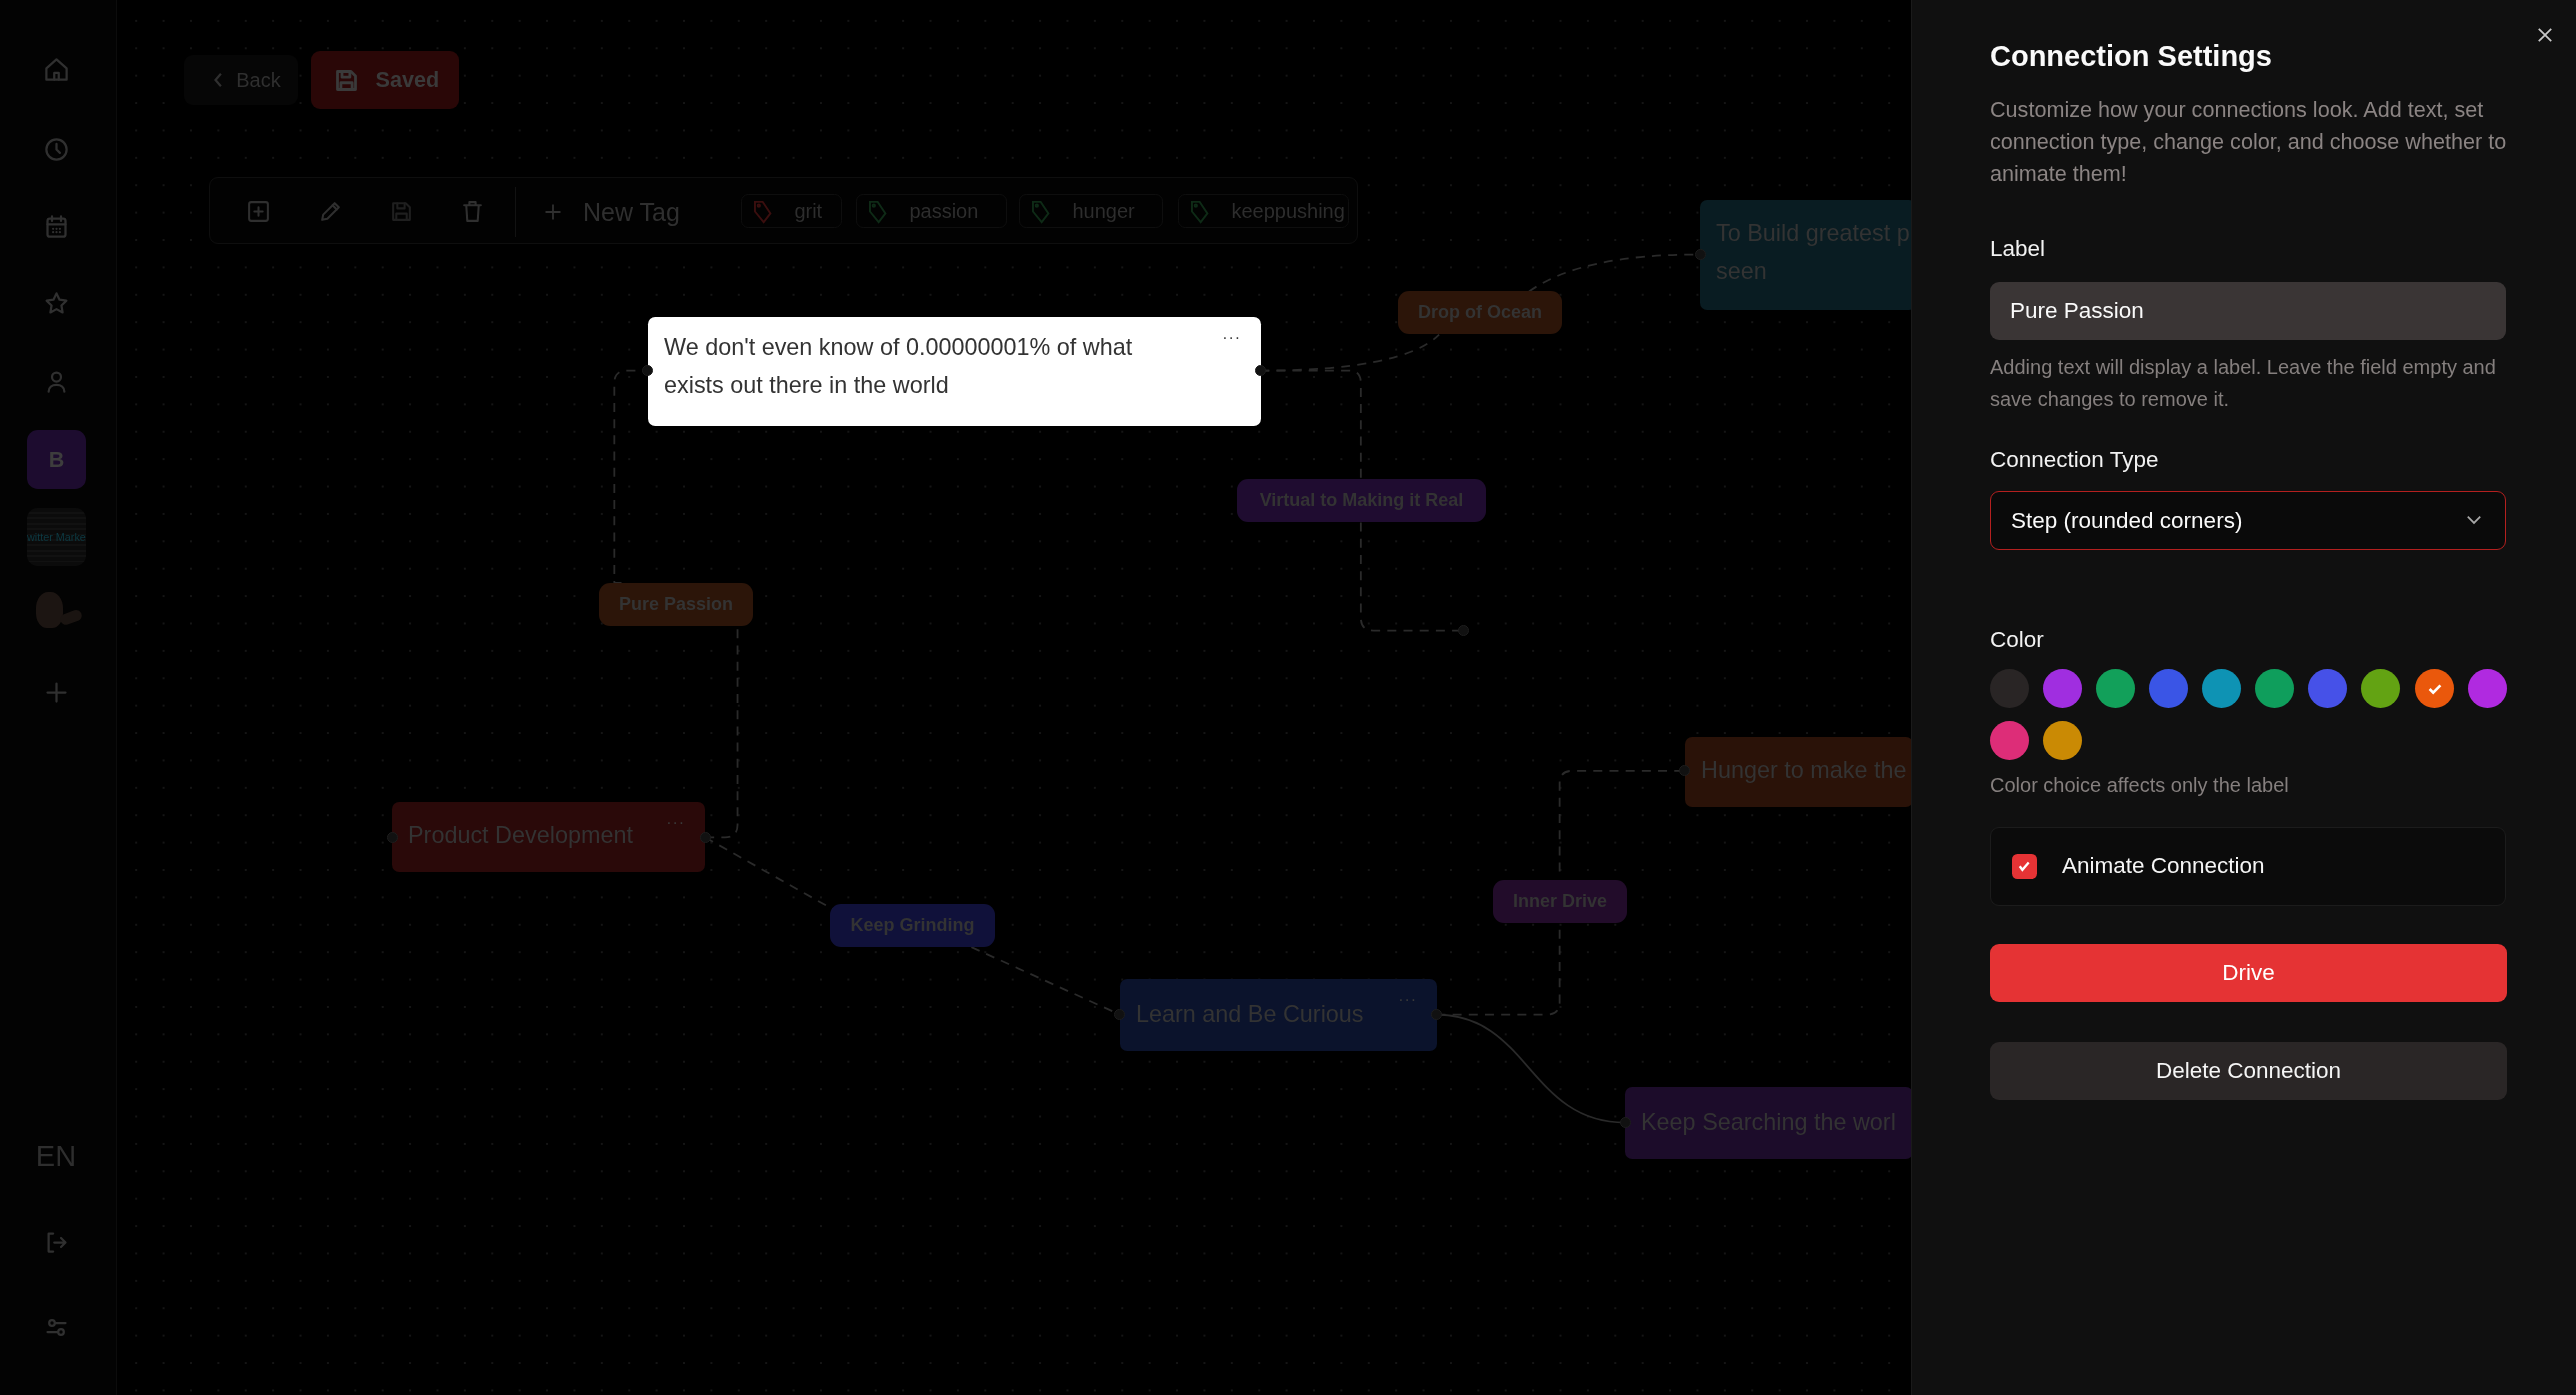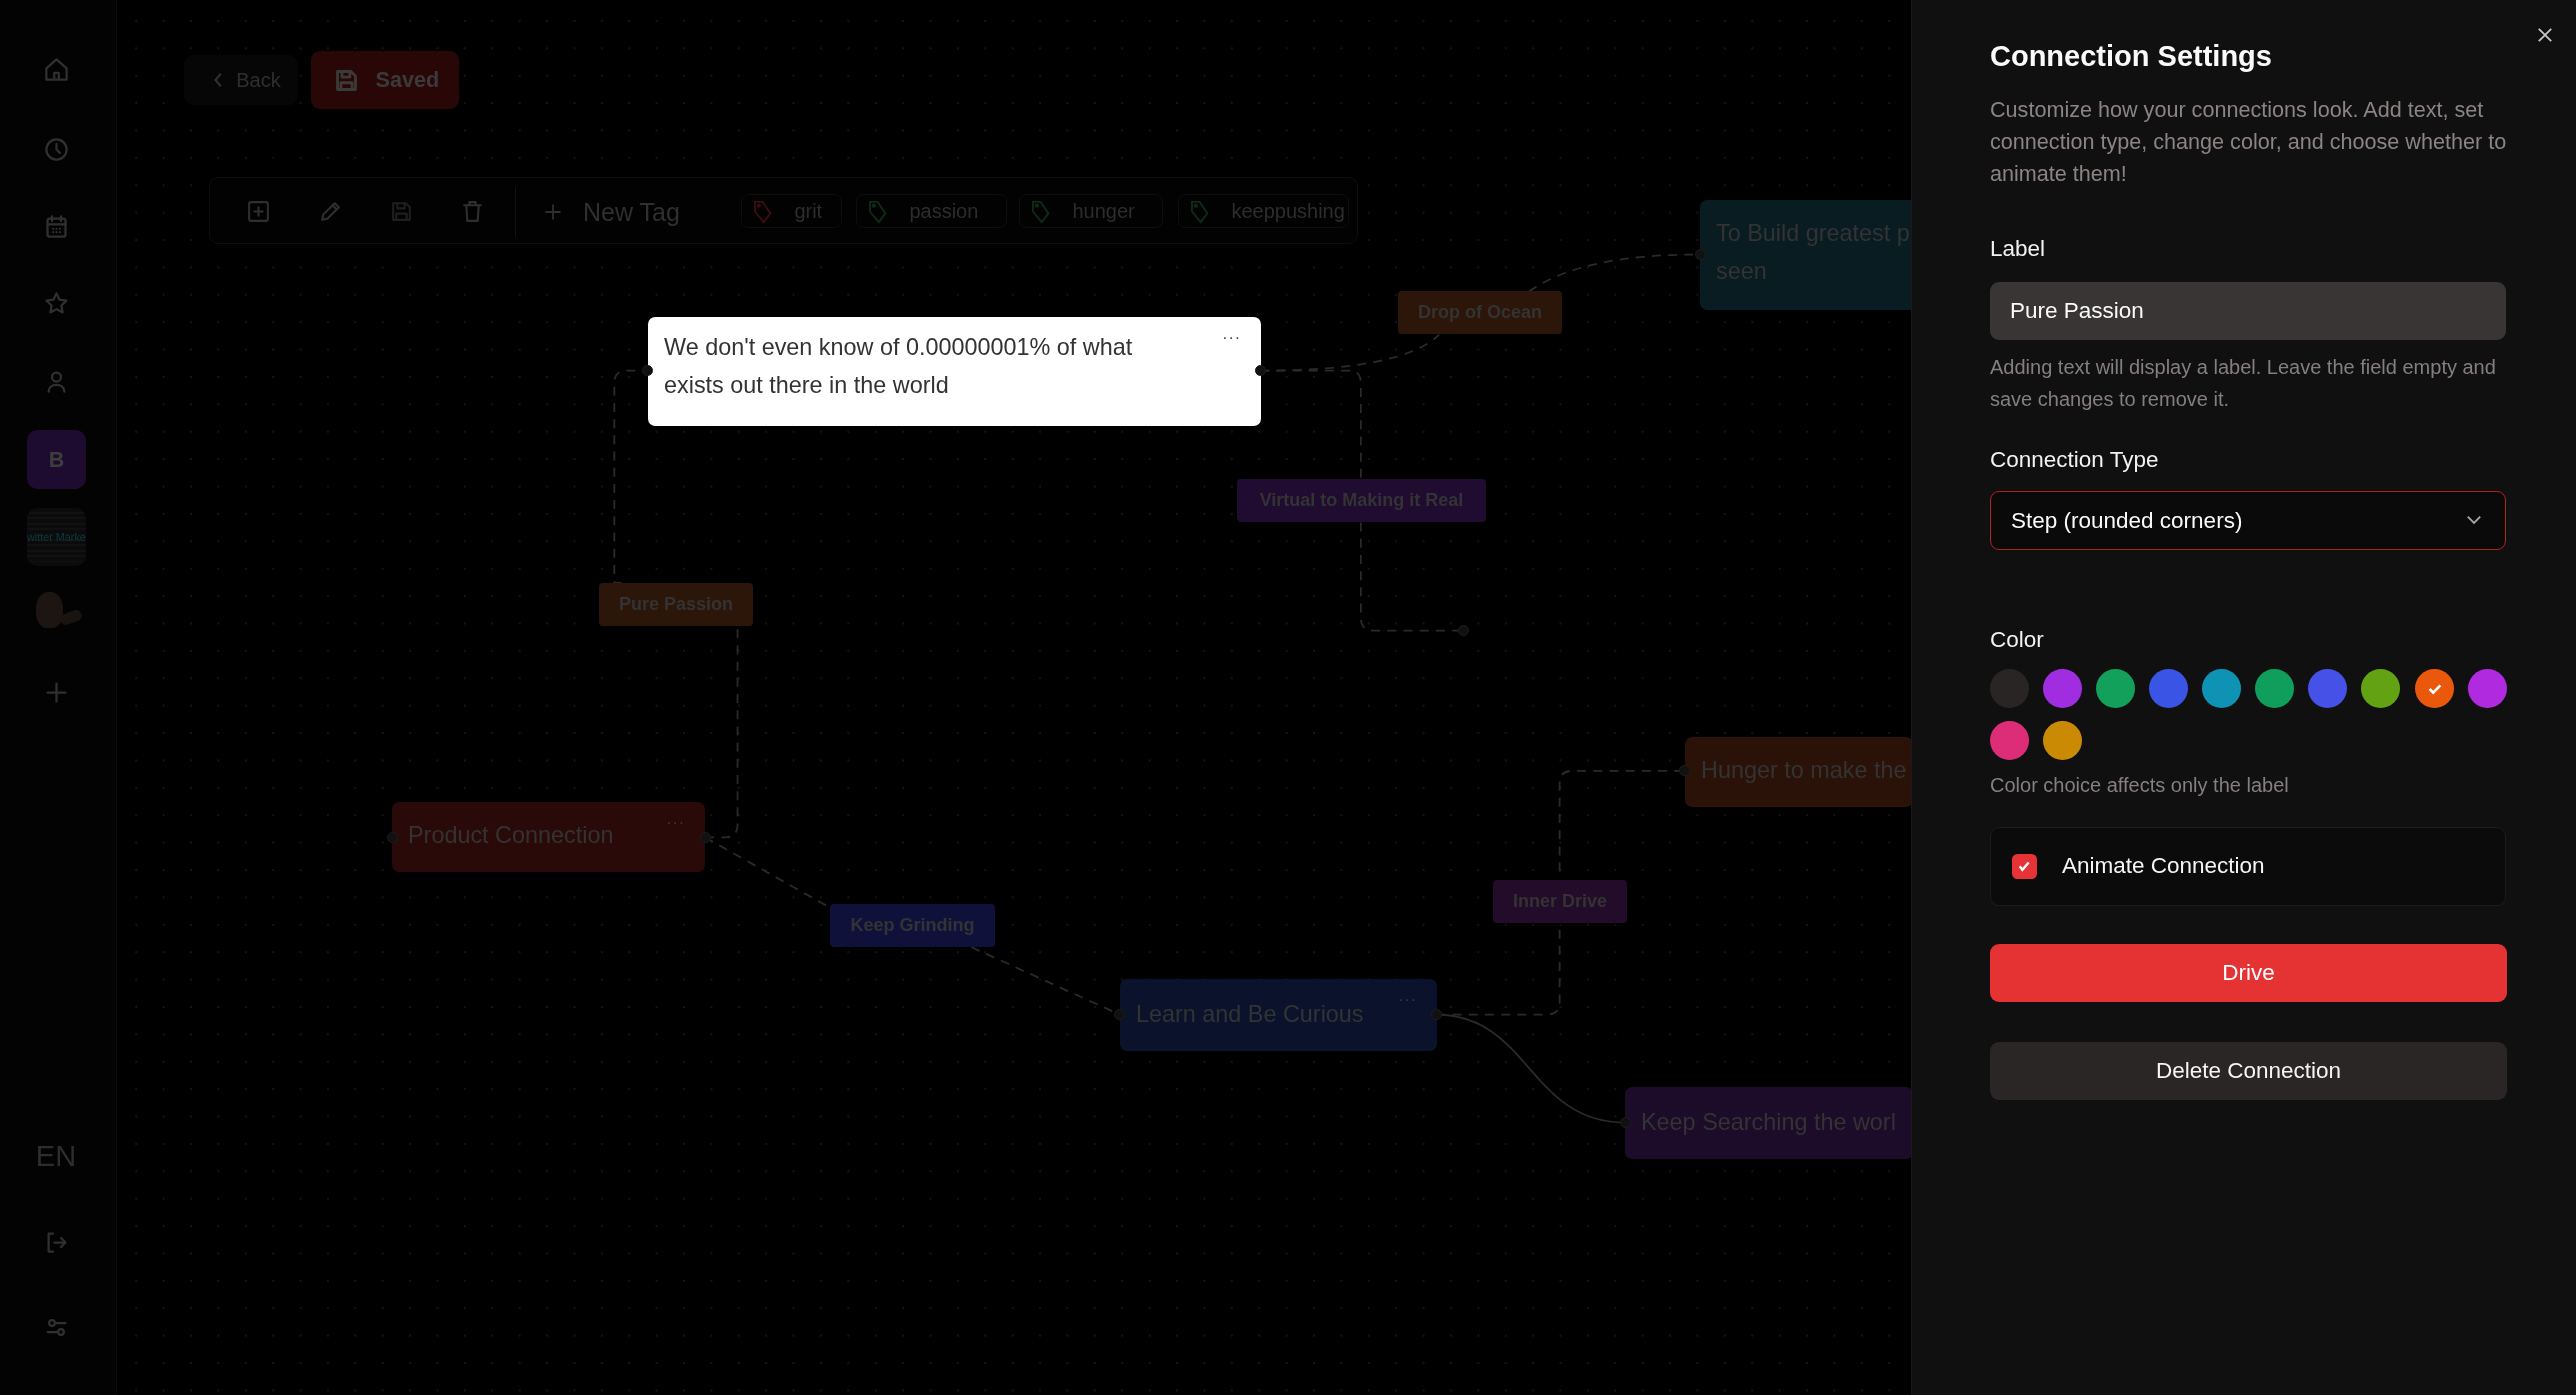--- a/index.html
+++ b/index.html
@@ -34,21 +34,21 @@
   .new-tag svg { width: 20px; height: 20px; stroke: #2f2f2f; stroke-width: 2.2; fill: none; }
   .tag { position: absolute; top: 16px; height: 34px; border: 0.9px solid #0e0e0e; border-radius: 7.2px; display: flex; align-items: center; gap: 20px; padding-left: 9px; color: #2d2d2d; font-size: 20px; white-space: nowrap; overflow: hidden; text-align: center; }
   .tag svg { width: 23.4px; height: 27px; fill: none; stroke-width: 2; }
 
   
   .canvas { position: absolute; left: 118px; top: 0; width: 1793px; height: 1396px;
     background-image: radial-gradient(circle, #151515 1.1px, transparent 1.4px); background-size: 27.4px 27.4px; background-position: 4.5px 7.2px; }
   .canvas-layer { position: absolute; left: 0; top: 0; width: 2576px; height: 1396px; pointer-events: none; }
   .node { position: absolute; border-radius: 7.2px; color: #333; font-size: 23.4px; line-height: 38px; padding: 10.8px 16px; overflow: hidden; white-space: nowrap; pointer-events: auto; }
   .node .dots { position: absolute; top: 1.8px; right: 20px; color: #3a3a3a; font-size: 16px; letter-spacing: 0.9px; }
-  .edge-label { position: absolute; border-radius: 4px; color: #333; font-size: 18px; font-weight: bold; display: flex; align-items: center; justify-content: center; white-space: nowrap; pointer-events: auto; }
+  .edge-label { position: absolute; border-radius: 11px; color: #333; font-size: 18px; font-weight: bold; display: flex; align-items: center; justify-content: center; white-space: nowrap; pointer-events: auto; }
   .handle { position: absolute; width: 10.8px; height: 10.8px; border-radius: 50%; background: #111; border: 0.9px solid #1d1d1d; }
 
   
   .panel { position: absolute; left: 1911px; top: 0; width: 665px; height: 1396px; background: #101010; border-left: 0.9px solid #1a1a1a; }
   .close-btn { position: absolute; left: 2529px; top: 21.6px; width: 31px; height: 27px; display: flex; align-items: center; justify-content: center; }
   .close-btn svg { width: 16px; height: 16px; stroke: #c8c8c8; stroke-width: 2; }
   .p-title { position: absolute; left: 1990px; top: 40px; font-size: 29px; font-weight: bold; color: #fafafa; }
   .p-desc { position: absolute; left: 1990px; top: 94px; width: 540px; font-size: 21.6px; line-height: 32px; color: #8b8483; }
   .p-label { position: absolute; left: 1990px; font-size: 22.5px; color: #f2f2f2; }
   .p-help { position: absolute; left: 1990px; width: 531px; font-size: 20px; line-height: 31.5px; color: #857f7e; }
@@ -91,21 +91,21 @@
   <div class="node" style="left:648px;top:317px;width:613px;height:109px;white-space:normal;background:#ffffff;line-height:38px;">
     <div>We don't even know of 0.00000001% of what</div>
     <div>exists out there in the world</div>
     <span class="dots">···</span>
   </div>
   <div class="node" style="left:1700px;top:200px;width:216px;height:110px;background:#091c22;line-height:38px;padding:14.4px 16px;">
     <div>To Build greatest p</div>
     <div>seen</div>
   </div>
   <div class="node" style="left:392px;top:802px;width:313px;height:70px;background:#2a0909;padding:14.4px 16px;">
-    <span>Product Connection</span>
+    <span>Product Development</span>
     <span class="dots">···</span>
   </div>
   <div class="node" style="left:1120px;top:979px;width:317px;height:72px;background:#0b132c;padding:16px 16px;">
     <span>Learn and Be Curious</span>
     <span class="dots">···</span>
   </div>
   <div class="node" style="left:1685px;top:737px;width:228px;height:70px;background:#2a1208;padding:14.4px 16px;">
     <span>Hunger to make the</span>
   </div>
   <div class="node" style="left:1625px;top:1087px;width:288px;height:72px;background:#1c0c2a;padding:16px 16px;">

